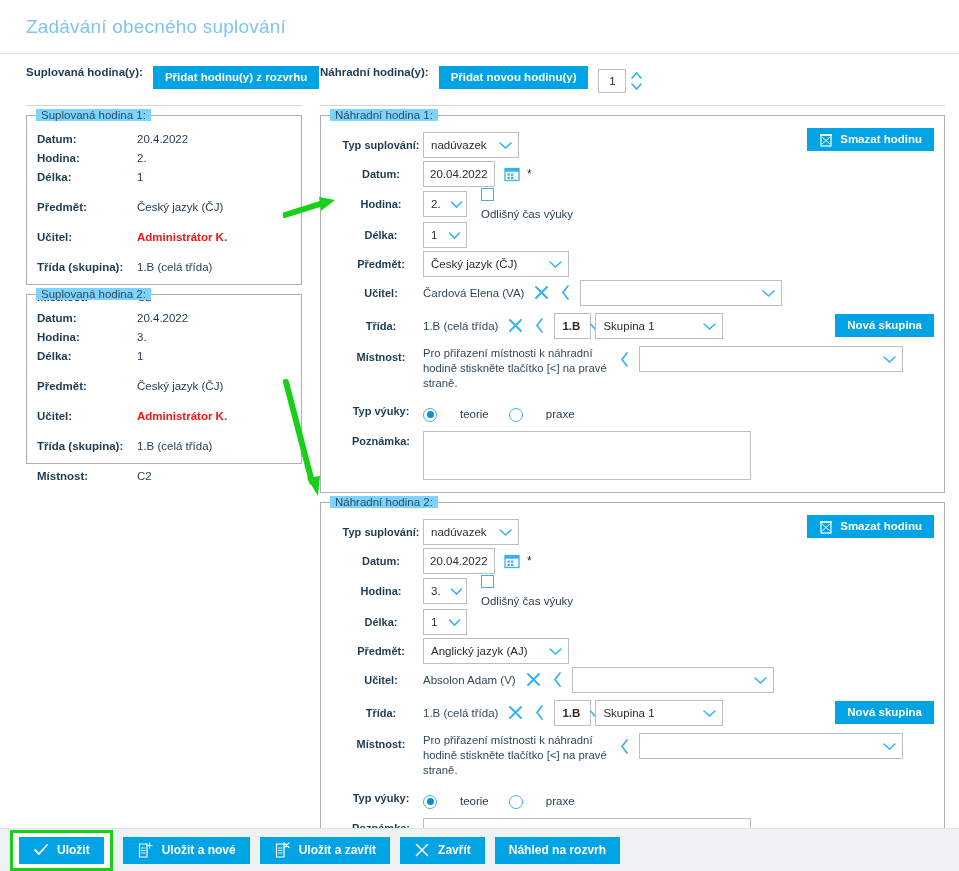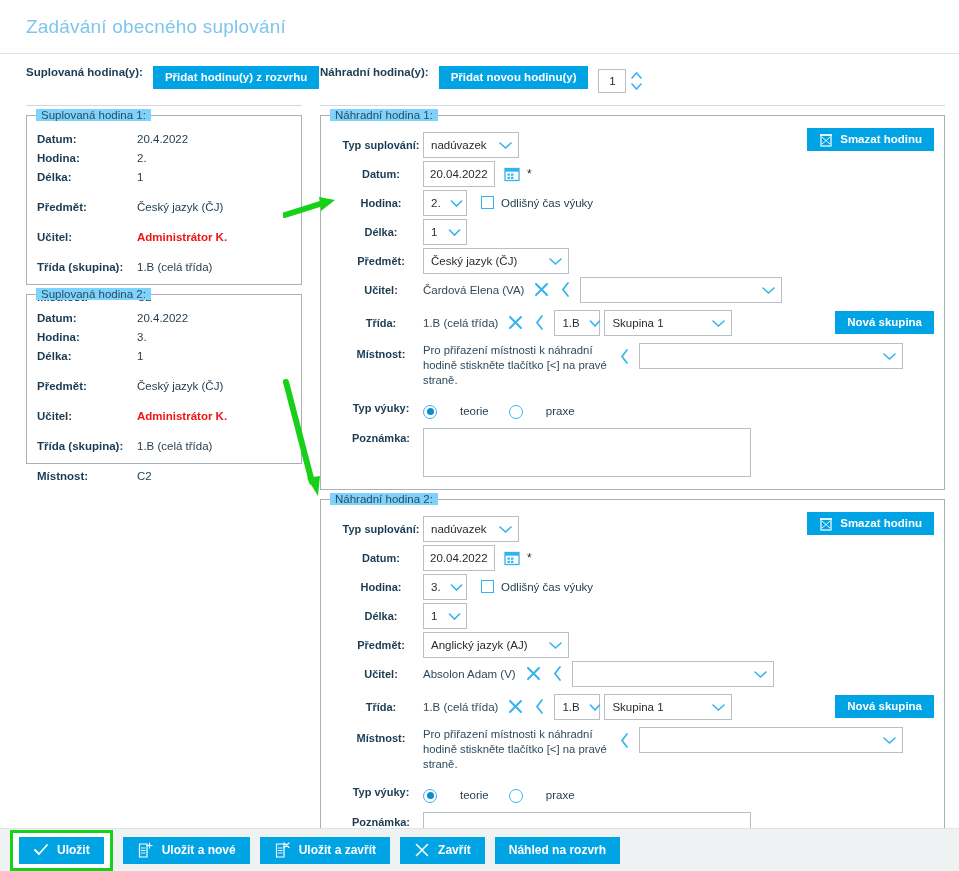--- a/index.html
+++ b/index.html
@@ -82,35 +82,35 @@
     display: inline-flex; align-items: center; justify-content: space-between;
     font-size: 11.5px; color: #2b2b2b; padding: 0 4px 0 7px; cursor: pointer;
     white-space: nowrap;
   }
   .sel .cv { padding-right: 8px; }
   .sel-typ    { width: 96px; }
   .sel-hodina { width: 44px; }
   .sel-delka  { width: 44px; }
   .sel-predmet{ width: 146px; }
   .sel-teacher{ width: 202px; }
-  .sel-tridasm { width: 46px; }
+  .sel-tridasm { width: 37px; font-weight: bold; }
   .sel-skupina { width: 128px; }
   .sel-room    { width: 264px; }
 
   .txtin {
     border: 1px solid #b9bfc3; background: #fff; height: 26px; width: 72px;
     font-size: 11.5px; color: #2b2b2b; padding: 0 6px;
     font-family: "Liberation Sans", sans-serif;
   }
   .star { color: #2b2b2b; font-size: 12px; margin-left: 7px; }
 
   .chev-dn { flex: none; }
   .cal-icon { margin-left: 9px; cursor: pointer; display: inline-flex; }
 
-  .cbx-wrap { display: flex; align-items: flex-end; gap: 7px; margin-left: 14px; }
+  .cbx-wrap { display: flex; align-items: flex-start; gap: 7px; margin-left: 14px; flex-direction: column; }
   .cbx { width: 13px; height: 13px; border: 1.5px solid #36b3ef; background: #fff; flex:none; }
   .cbx-lb { font-size: 11.5px; color: #1f3a4d; }
 
   .chip { font-size: 11.5px; color: #2f4a5c; white-space: nowrap; }
   .xbtn { margin: 0 10px 0 9px; cursor: pointer; display: inline-flex; }
   .ltbtn { margin-right: 9px; cursor: pointer; display: inline-flex; }
 
   .room-hint { font-size: 11.3px; color: #2f4a5c; line-height: 15px; width: 186px; }
 
   .radio-wrap { display: flex; align-items: flex-start; gap: 23px; margin-top: 8px; }

